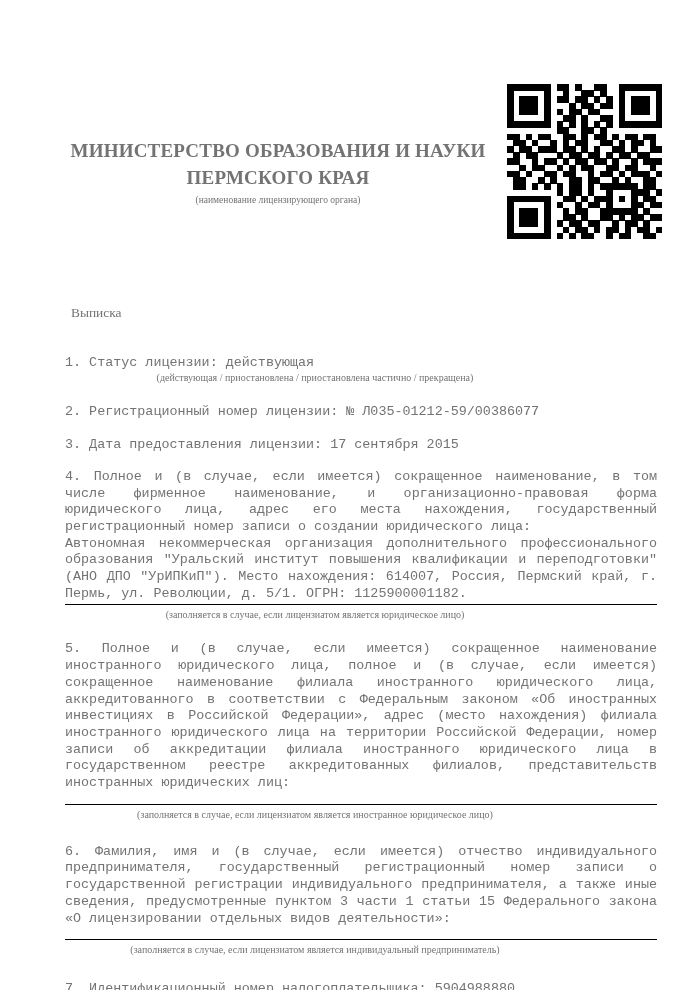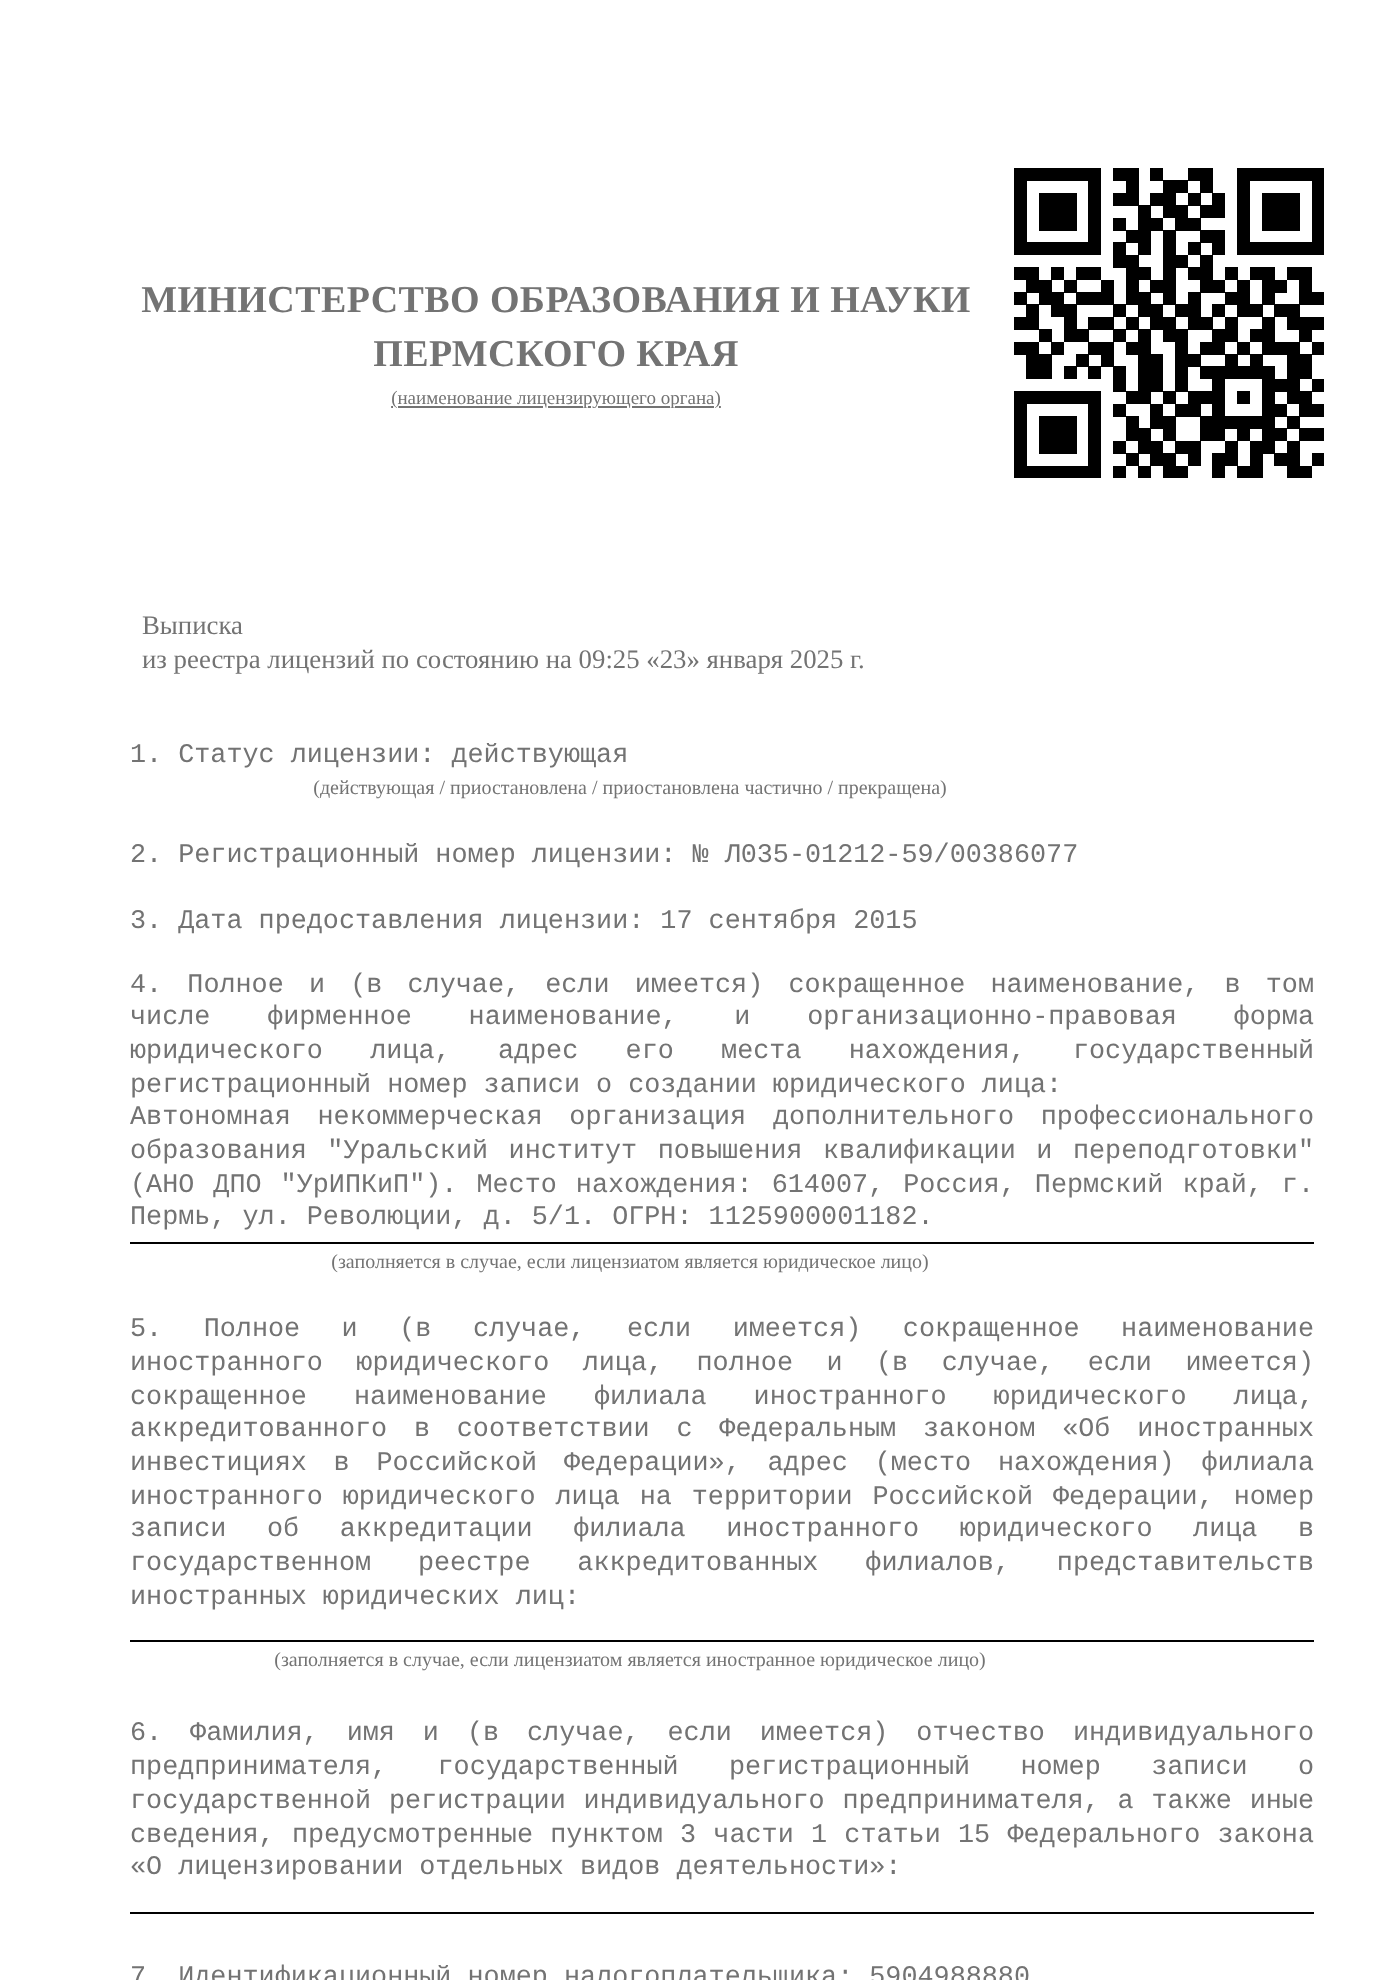--- a/index.html
+++ b/index.html
@@ -26,21 +26,20 @@
   .ministry-line {
     font-size: 19px;
     line-height: 27px;
     font-weight: 700;
     letter-spacing: 0.2px;
   }
   .header-caption {
     font-size: 9.5px;
     line-height: 13px;
     margin-top: 3px;
-    text-decoration: underline;
   }
 
   
   .qr-wrap {
     position: absolute;
     left: 507px;
     top: 84px;
     width: 155px;
     height: 155px;
   }
@@ -444,39 +443,39 @@
   </div>
 
   <div class="header-text">
     <div class="ministry-line">МИНИСТЕРСТВО ОБРАЗОВАНИЯ И НАУКИ</div>
     <div class="ministry-line">ПЕРМСКОГО КРАЯ</div>
     <div class="header-caption">(наименование лицензирующего органа)</div>
   </div>
 
   <div class="doc-title">
     <div>Выписка</div>
-    <div>из реестра лицензий по состоянию на 09:25 «23» января 2025 г.</div>
   </div>
 
   <p class="item nowrap m-item1">1. Статус лицензии: действующая</p>
   <div class="small-caption under-status">(действующая / приостановлена / приостановлена частично / прекращена)</div>
 
   <p class="item nowrap m-item2">2. Регистрационный номер лицензии: № Л035-01212-59/00386077</p>
 
   <p class="item nowrap m-item3">3. Дата предоставления лицензии: 17 сентября 2015</p>
 
   <p class="item m-item4">4. Полное и (в случае, если имеется) сокращенное наименование, в том числе фирменное наименование, и организационно-правовая форма юридического лица, адрес его места нахождения, государственный регистрационный номер записи о создании юридического лица:</p>
   <p class="item">Автономная некоммерческая организация дополнительного профессионального образования "Уральский институт повышения квалификации и переподготовки" (АНО ДПО "УрИПКиП"). Место нахождения: 614007, Россия, Пермский край, г. Пермь, ул. Революции, д. 5/1. ОГРН: 1125900001182.</p>
   <div class="field-rule m-rule-tight"></div>
   <div class="small-caption">(заполняется в случае, если лицензиатом является юридическое лицо)</div>
 
   <p class="item m-item5">5. Полное и (в случае, если имеется) сокращенное наименование иностранного юридического лица, полное и (в случае, если имеется) сокращенное наименование филиала иностранного юридического лица, аккредитованного в соответствии с Федеральным законом «Об иностранных инвестициях в Российской Федерации», адрес (место нахождения) филиала иностранного юридического лица на территории Российской Федерации, номер записи об аккредитации филиала иностранного юридического лица в государственном реестре аккредитованных филиалов, представительств иностранных юридических лиц:</p>
   <div class="field-rule m-rule-gap"></div>
   <div class="small-caption">(заполняется в случае, если лицензиатом является иностранное юридическое лицо)</div>
 
   <p class="item m-item6">6. Фамилия, имя и (в случае, если имеется) отчество индивидуального предпринимателя, государственный регистрационный номер записи о государственной регистрации индивидуального предпринимателя, а также иные сведения, предусмотренные пунктом 3 части 1 статьи 15 Федерального закона «О лицензировании отдельных видов деятельности»:</p>
   <div class="field-rule m-rule-gap"></div>
+  <div class="small-caption">(заполняется в случае, если лицензиатом является индивидуальный предприниматель)</div>
 
   <p class="item nowrap m-item7">7. Идентификационный номер налогоплательщика: 5904988880</p>
 
   <div class="page-number">1</div>
 
 </div>
 
 </body></html>

